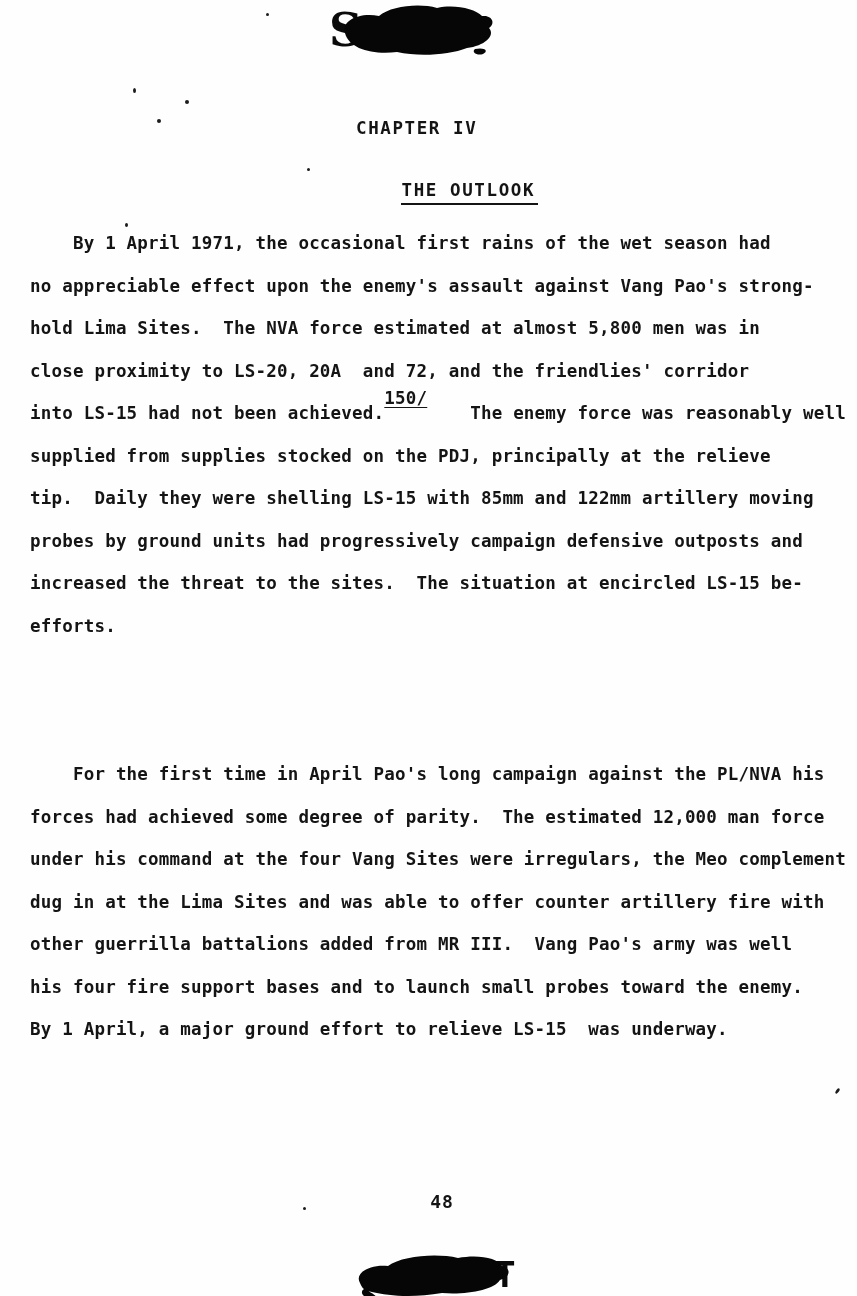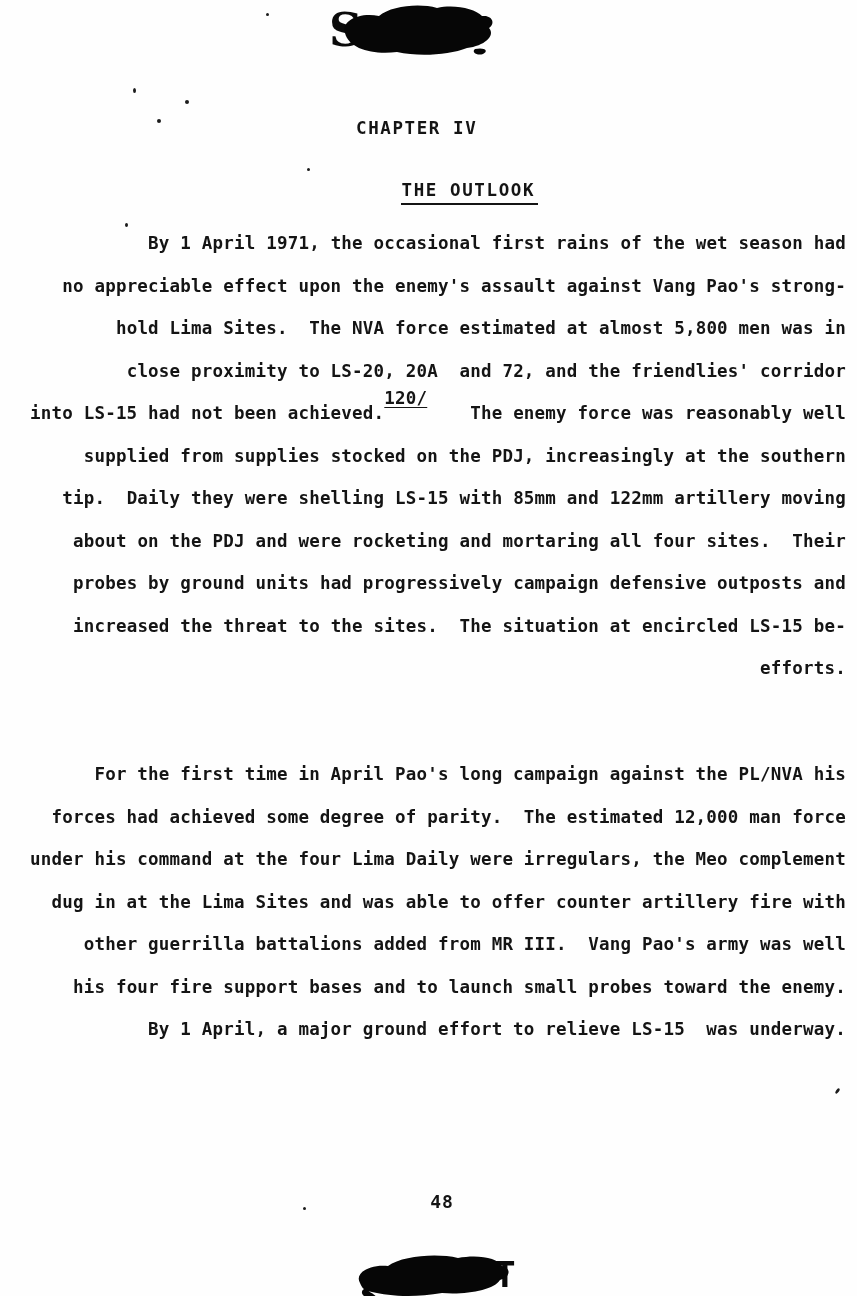--- a/index.html
+++ b/index.html
@@ -2,21 +2,21 @@
 <html><head>
 <meta charset="utf-8">
 <style>
   html,body { margin:0; padding:0; background:#888; }
   .page {
     position:relative; width:857px; height:1296px; margin:0 auto;
     background:#fefefe; overflow:hidden;
     font-family:"DejaVu Sans Mono", monospace; font-weight:bold; color:#141414;
   }
   
-  .para { position:absolute; left:30px;text-align:right; }
+  .para { position:absolute; left:30px; }
   .line {
     white-space:pre; font-size:17.5px; line-height:42.55px; height:42.55px;
     letter-spacing:0.2px;
   }
   .fnmark {
     display:inline-block; position:relative; top:-15px;
     text-decoration:underline; text-underline-offset:3px;
   }
   
   .heading-line { position:absolute; white-space:pre; font-size:17.5px; letter-spacing:1.6px; }
@@ -58,33 +58,32 @@
   <div class="heading-line" id="chapter-heading">CHAPTER IV</div>
   <div class="heading-line" id="title-heading">
     <span class="u">THE OUTLOOK</span>
   </div>
 
   <div class="para" style="top:222px">
     <div class="line">    By 1 April 1971, the occasional first rains of the wet season had</div>
     <div class="line">no appreciable effect upon the enemy's assault against Vang Pao's strong-</div>
     <div class="line">hold Lima Sites.  The NVA force estimated at almost 5,800 men was in</div>
     <div class="line">close proximity to LS-20, 20A  and 72, and the friendlies' corridor</div>
-    <div class="line"><span>into LS-15 had not been achieved.</span><span class="fnmark">120/</span><span>    The enemy force was reasonably well</span></div>
-    <div class="line">supplied from supplies stocked on the PDJ, increasingly at the southern</div>
+    <div class="line"><span>into LS-15 had not been achieved.</span><span class="fnmark">150/</span><span>    The enemy force was reasonably well</span></div>
+    <div class="line">supplied from supplies stocked on the PDJ, principally at the relieve</div>
     <div class="line">tip.  Daily they were shelling LS-15 with 85mm and 122mm artillery moving</div>
-    <div class="line">about on the PDJ and were rocketing and mortaring all four sites.  Their</div>
     <div class="line">probes by ground units had progressively campaign defensive outposts and</div>
     <div class="line">increased the threat to the sites.  The situation at encircled LS-15 be-</div>
     <div class="line">efforts.</div>
   </div>
 
   <div class="para" style="top:753px">
     <div class="line">    For the first time in April Pao's long campaign against the PL/NVA his</div>
     <div class="line">forces had achieved some degree of parity.  The estimated 12,000 man force</div>
-    <div class="line">under his command at the four Lima Daily were irregulars, the Meo complement</div>
+    <div class="line">under his command at the four Vang Sites were irregulars, the Meo complement</div>
     <div class="line">dug in at the Lima Sites and was able to offer counter artillery fire with</div>
     <div class="line">other guerrilla battalions added from MR III.  Vang Pao's army was well</div>
     <div class="line">his four fire support bases and to launch small probes toward the enemy.</div>
     <div class="line">By 1 April, a major ground effort to relieve LS-15  was underway.</div>
   </div>
 
   <div class="page-number">48</div>
 
   <div class="stamp" id="stamp-bottom">
     <span class="stamp-letter s-right">T</span>

